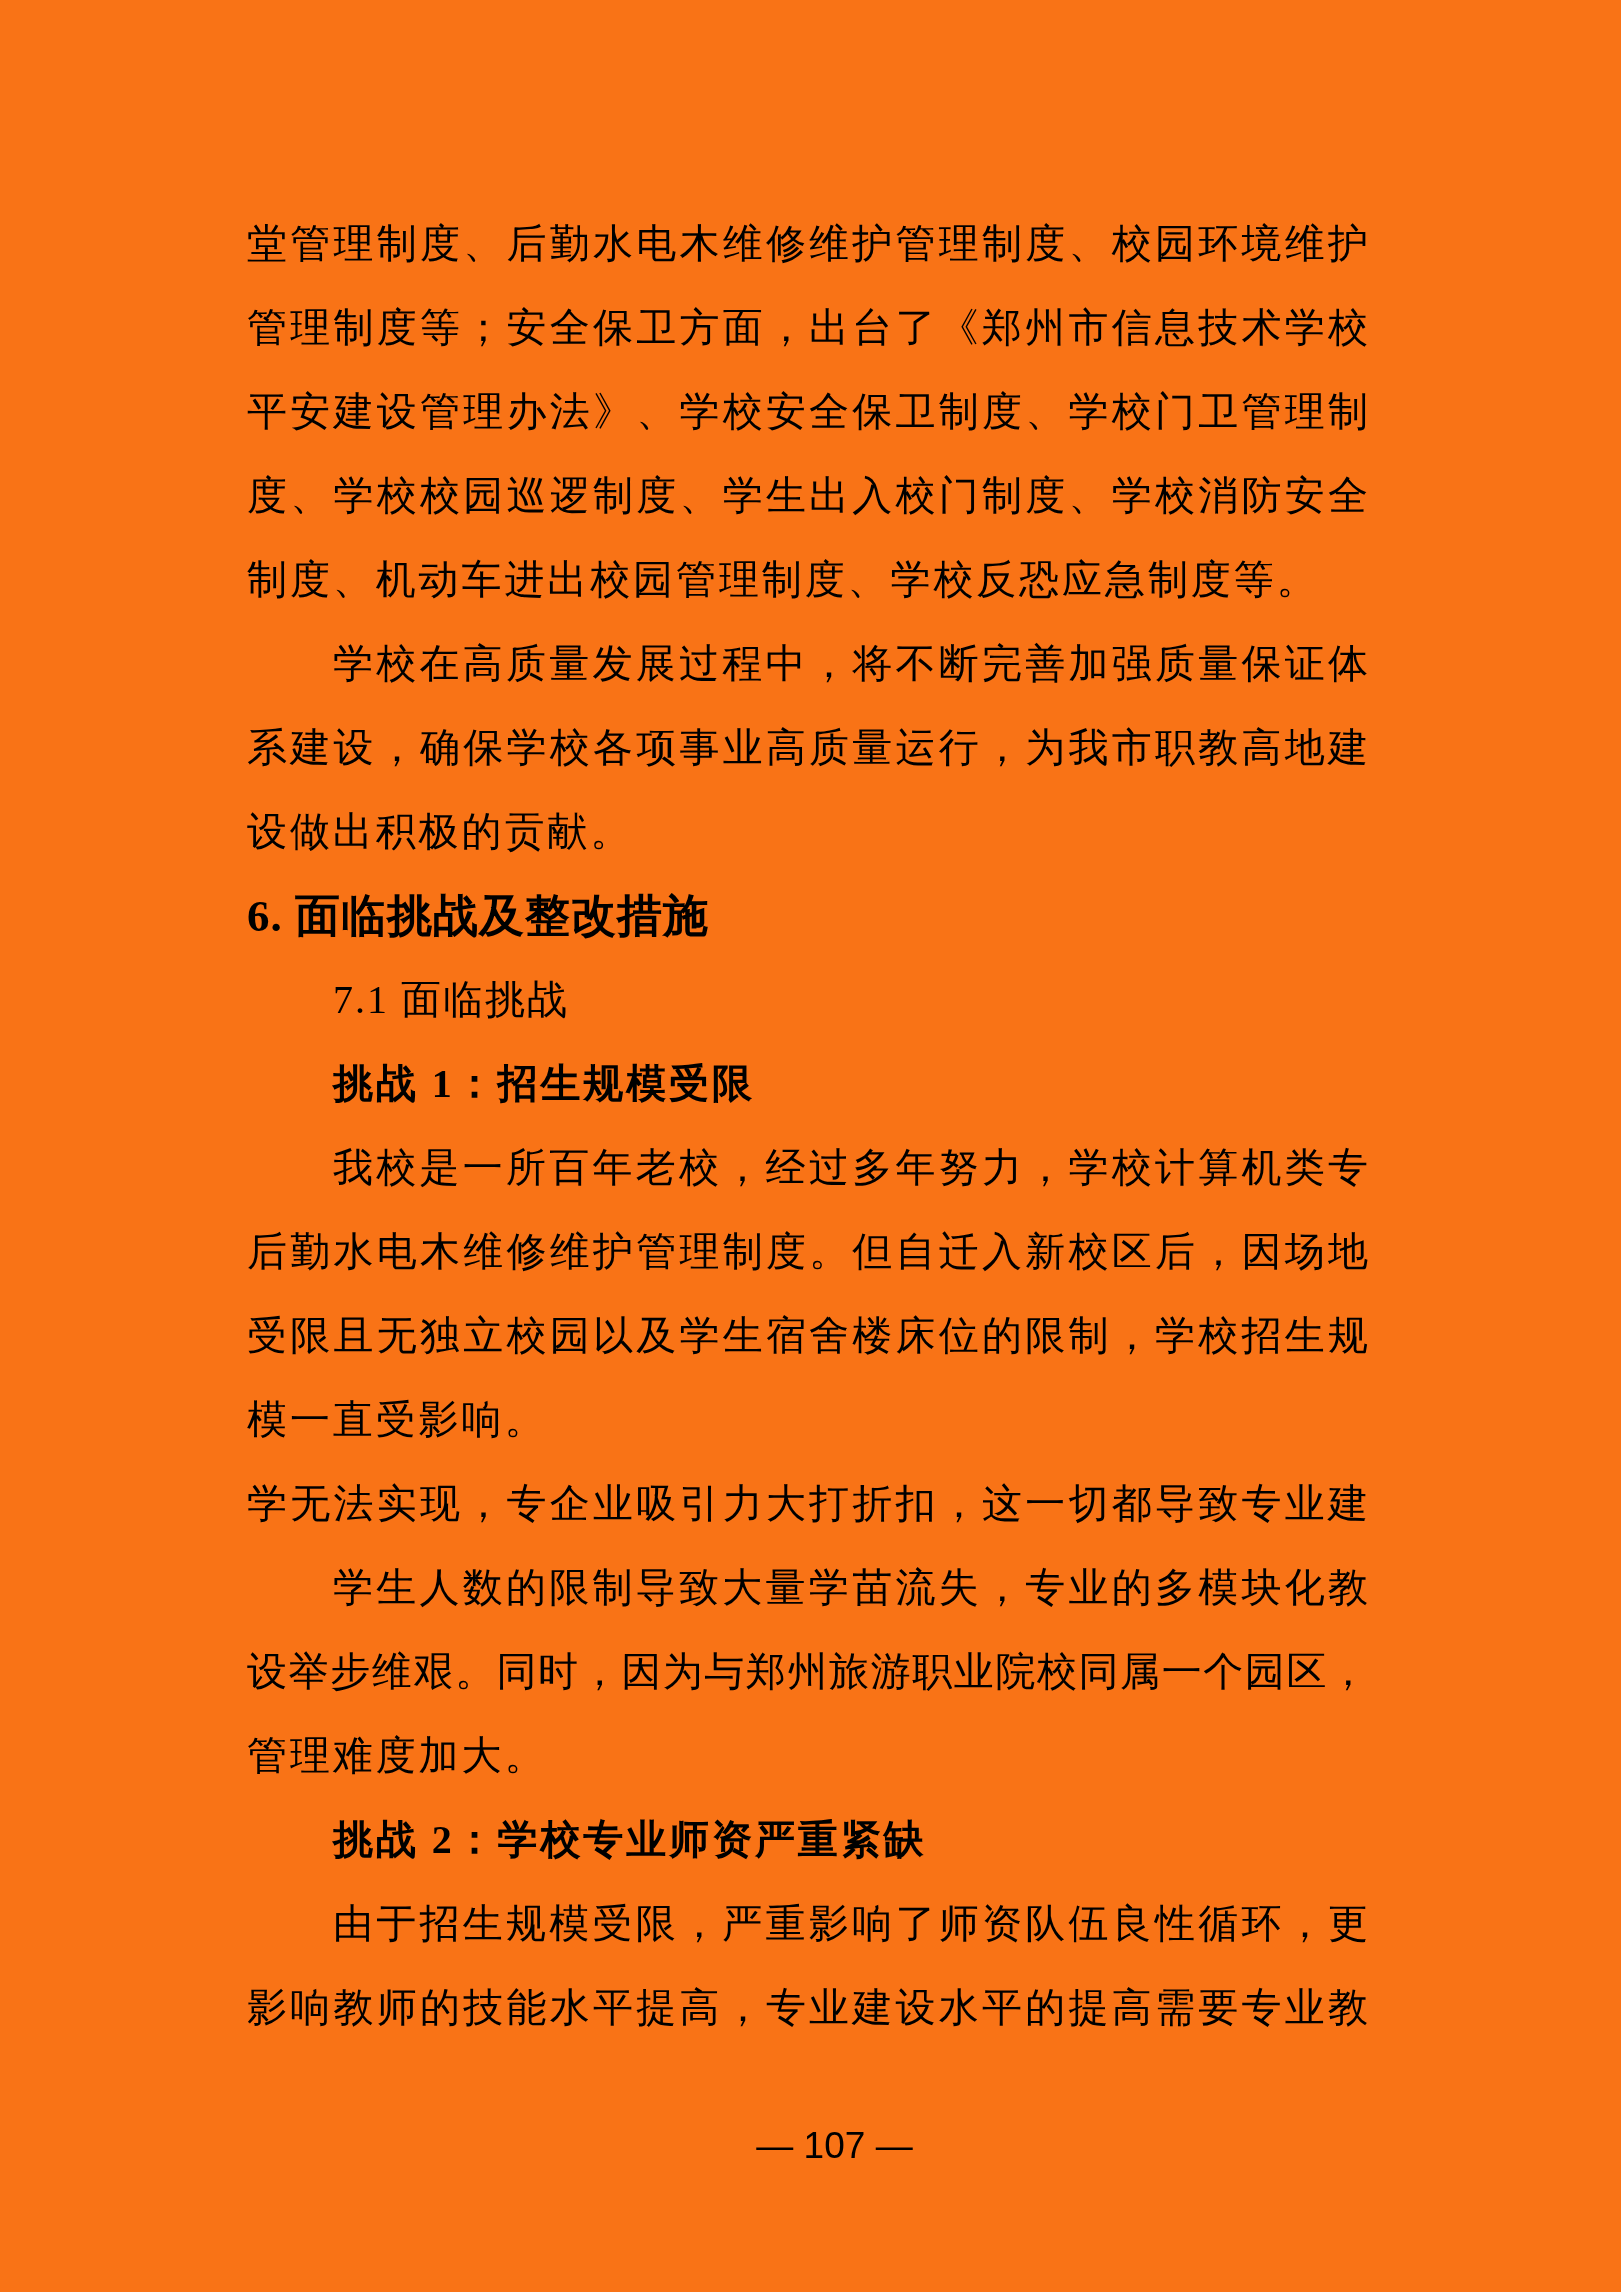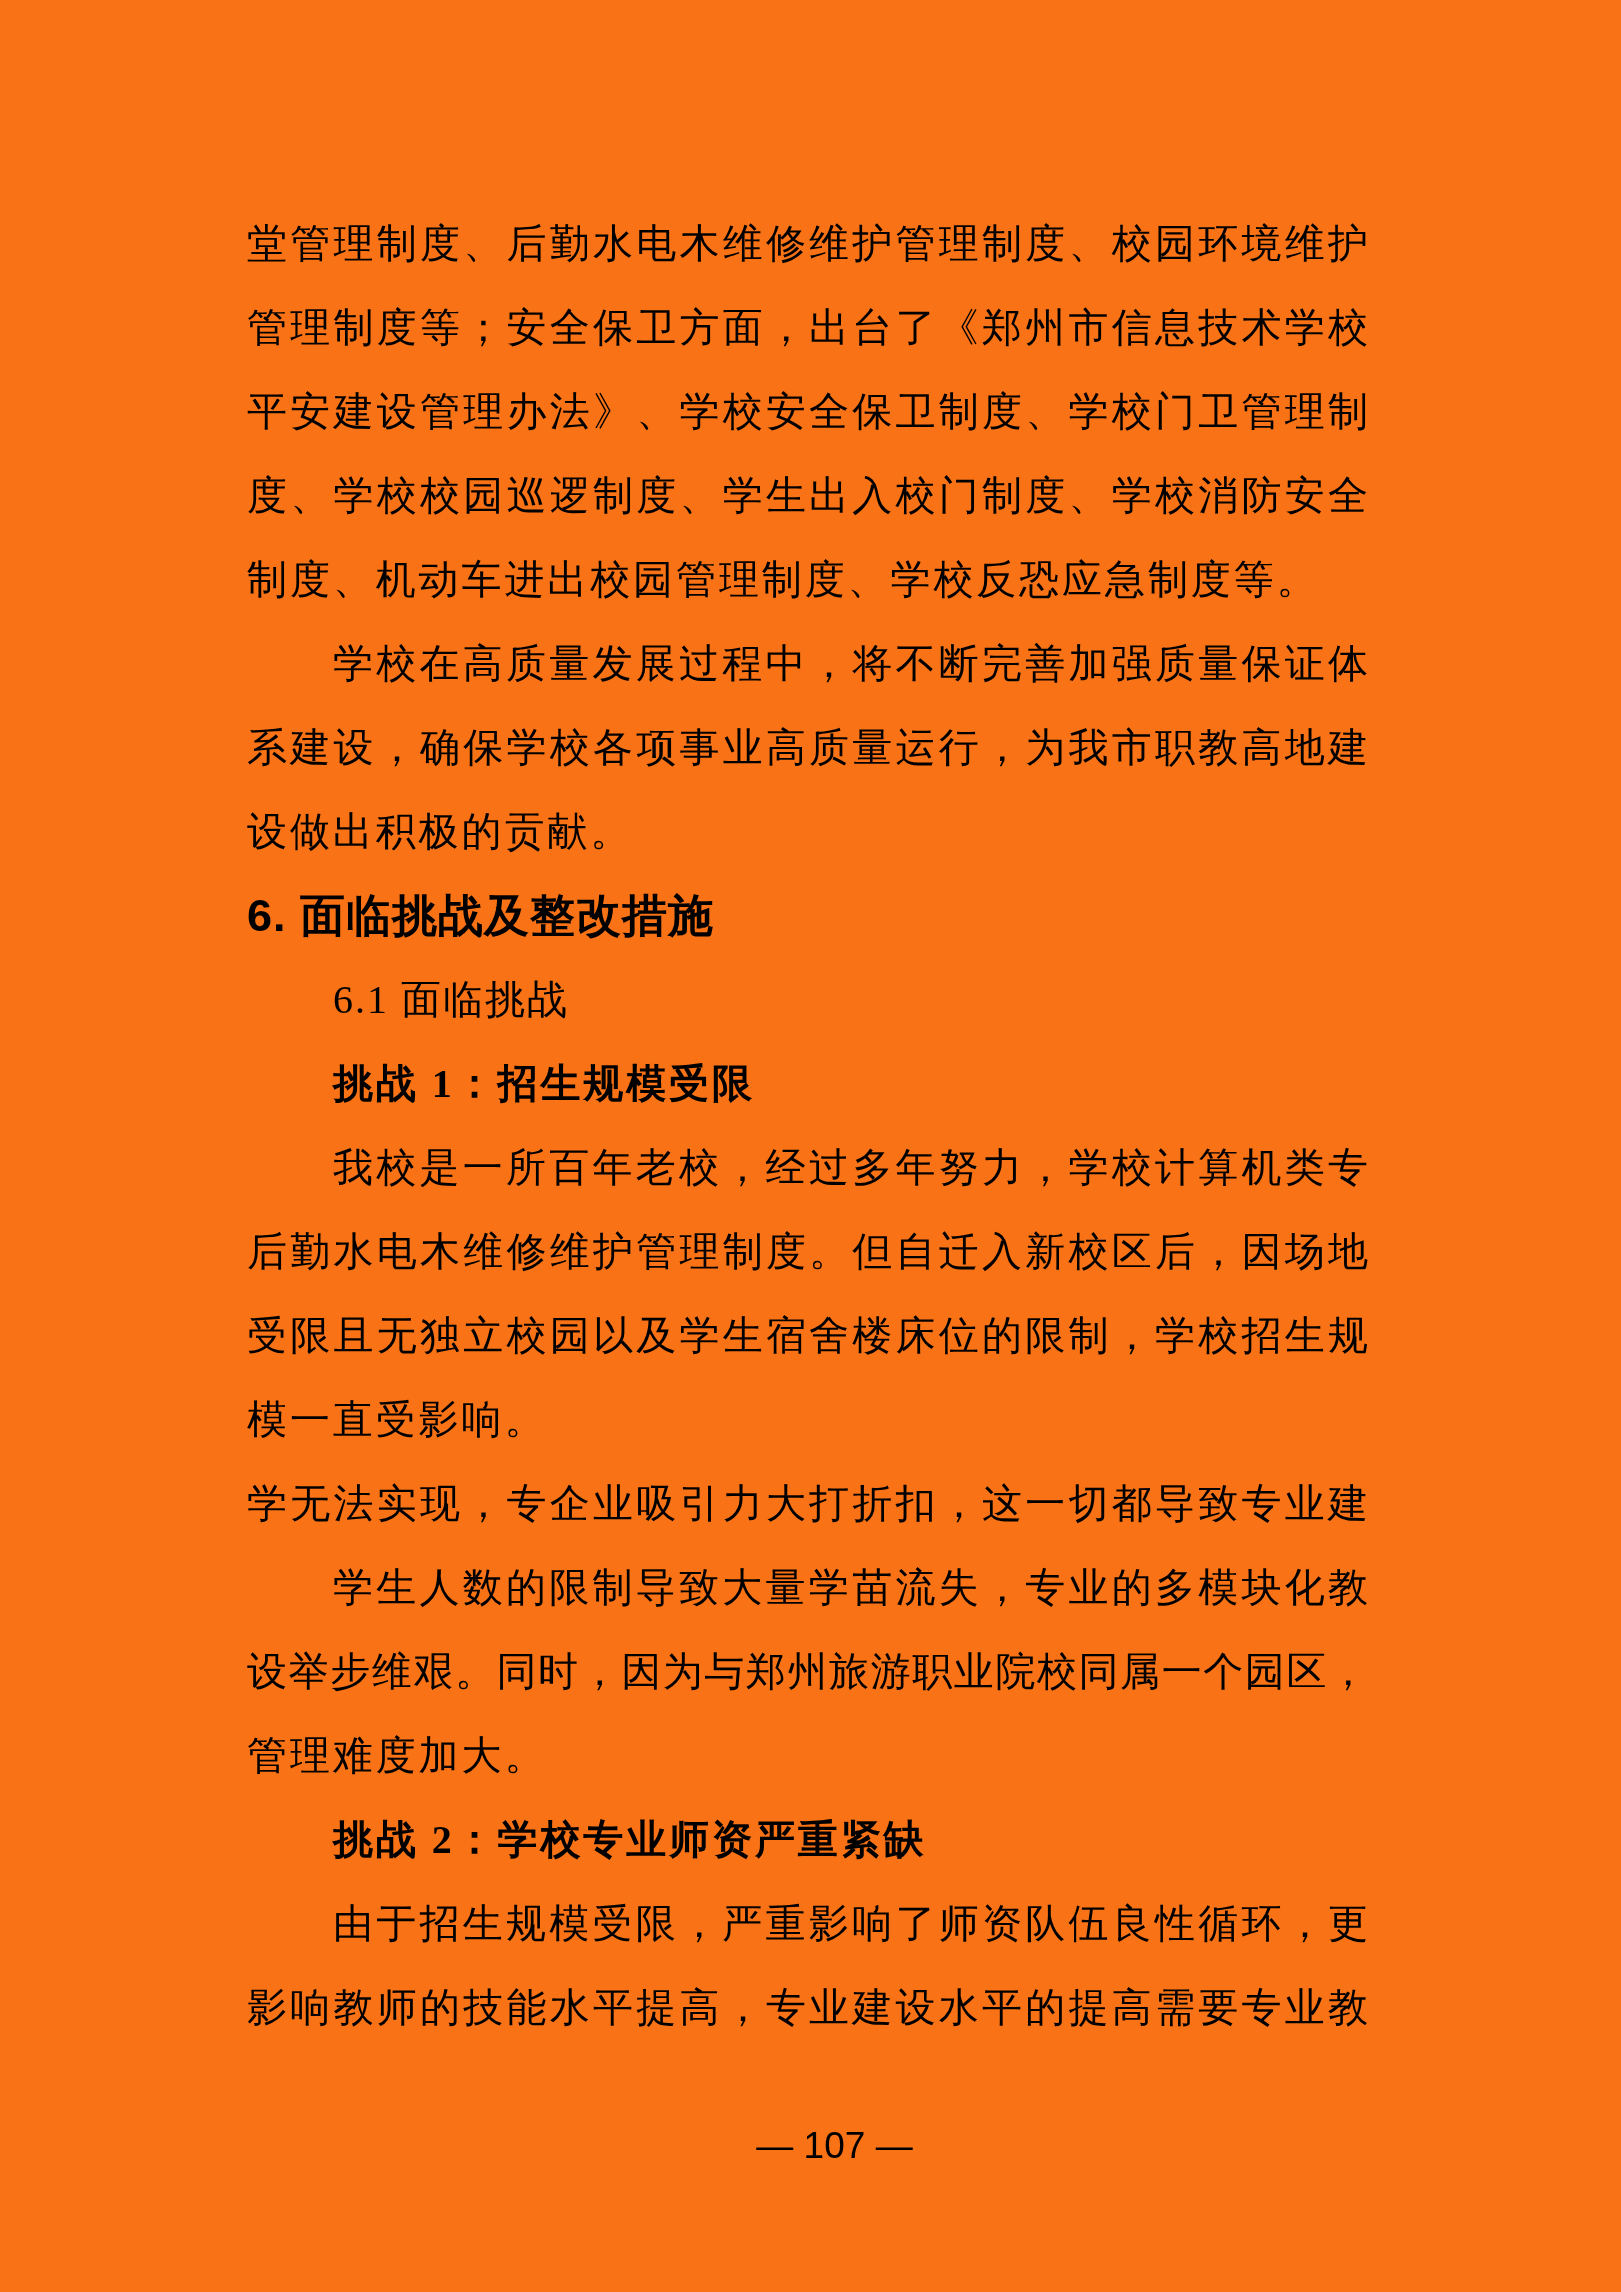--- a/index.html
+++ b/index.html
@@ -31,21 +31,21 @@
     text-align: justify;
     text-align-last: justify;
     text-justify: inter-character;
   }
   
   .end { letter-spacing: 2.9px; }
   
   .ind { text-indent: 86px; }
   
   .h1 {
-    font-family: Liberation Sans, sans-serif;
+    font-family: Liberation Serif, serif;
     font-weight: bold;
     font-size: 45px;
     letter-spacing: 1px;
   }
   
   .h2 {
     text-indent: 86px;
     letter-spacing: 2px;
   }
   
@@ -77,21 +77,21 @@
     <div class="ln j">平安建设管理办法》、学校安全保卫制度、学校门卫管理制</div>
     <div class="ln j">度、学校校园巡逻制度、学生出入校门制度、学校消防安全</div>
     <div class="ln end">制度、机动车进出校园管理制度、学校反恐应急制度等。</div>
 
     <div class="ln j ind">学校在高质量发展过程中，将不断完善加强质量保证体</div>
     <div class="ln j">系建设，确保学校各项事业高质量运行，为我市职教高地建</div>
     <div class="ln end">设做出积极的贡献。</div>
 
     <div class="ln h1">6. 面临挑战及整改措施</div>
 
-    <div class="ln h2">6.1 面临挑战</div>
+    <div class="ln h2">7.1 面临挑战</div>
 
     <div class="ln chal">挑战 1：招生规模受限</div>
 
     <div class="ln j ind">我校是一所百年老校，经过多年努力，学校计算机类专</div>
     <div class="ln j">后勤水电木维修维护管理制度。但自迁入新校区后，因场地</div>
     <div class="ln j">受限且无独立校园以及学生宿舍楼床位的限制，学校招生规</div>
     <div class="ln end">模一直受影响。</div>
 
     <div class="ln j">学无法实现，专企业吸引力大打折扣，这一切都导致专业建</div>
     <div class="ln j ind">学生人数的限制导致大量学苗流失，专业的多模块化教</div>

